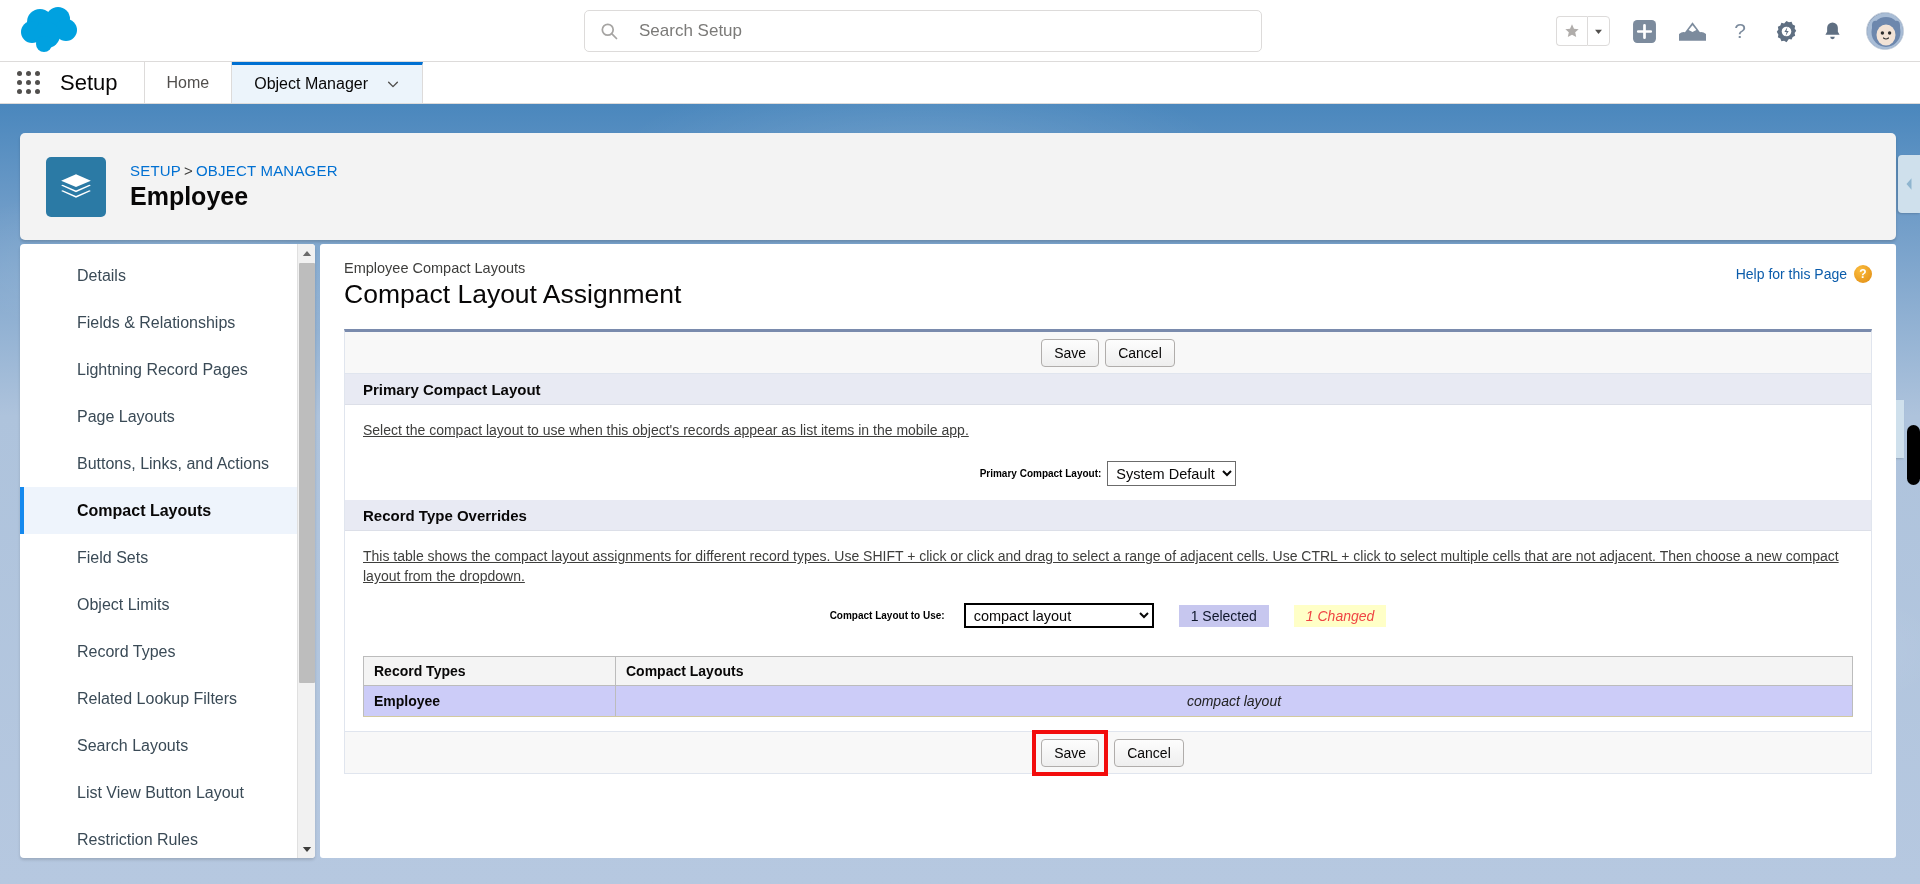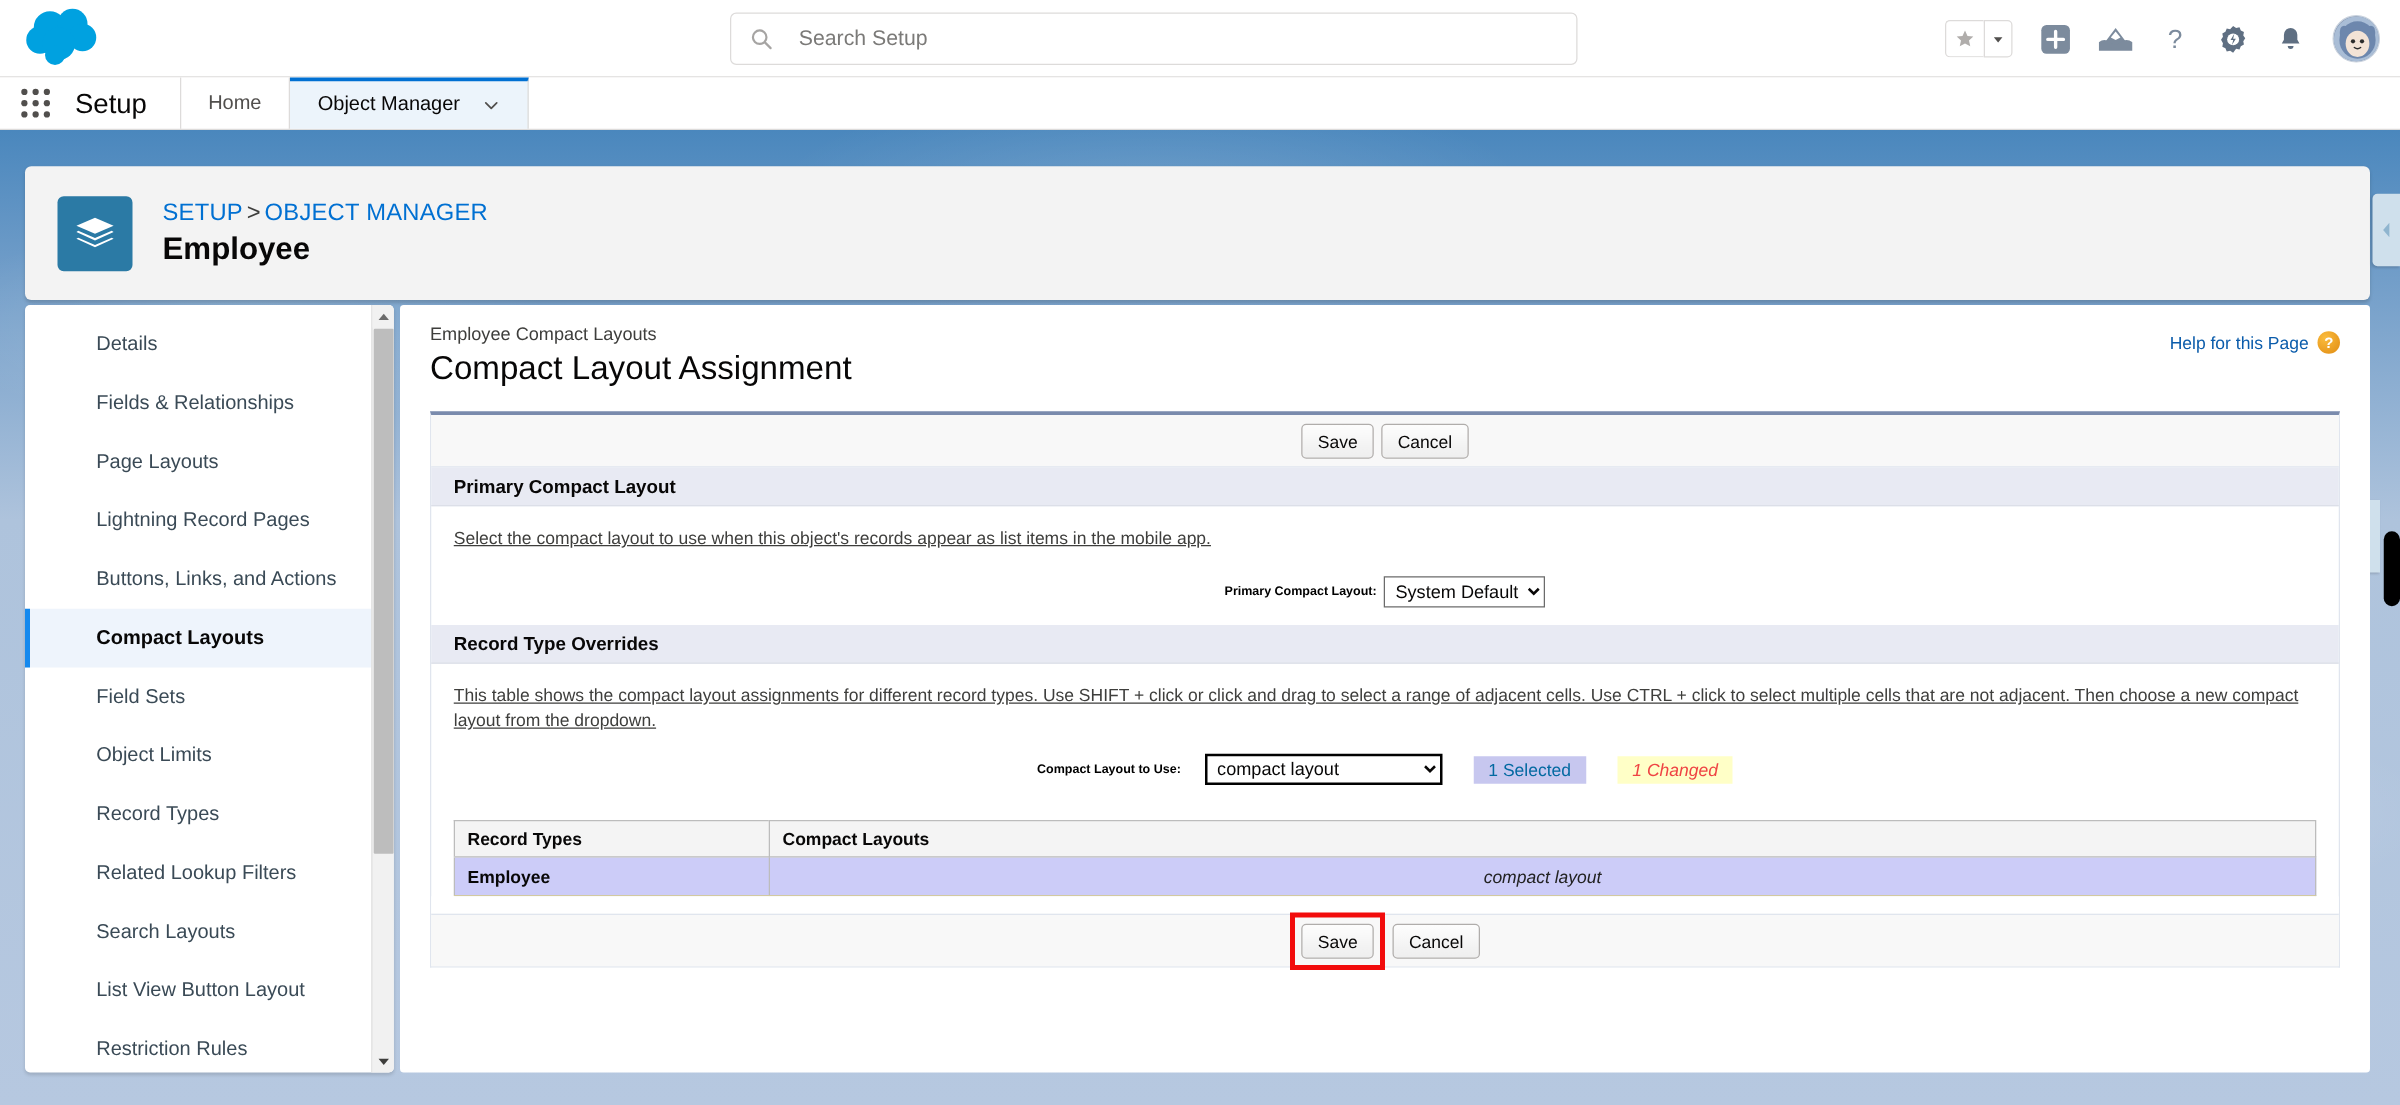--- a/index.html
+++ b/index.html
@@ -124,21 +124,21 @@
     display: flex; align-items: center;
   }
   .rh-icon {
     width: 60px; height: 60px; margin-left: 26px;
     background: #2b7aa5; border-radius: 5px;
     display: flex; align-items: center; justify-content: center;
     flex: none;
   }
   .rh-text { margin-left: 24px; }
   .breadcrumb {
-    font-size: 19px; color: #0070d2; letter-spacing: .2px;
+    font-size: 15px; color: #0070d2; letter-spacing: .2px;
   }
   .breadcrumb .sep { color: #3e3e3c; margin: 0 3px; }
   .breadcrumb a { color: #0070d2; text-decoration: none; cursor: pointer; }
   .rh-title {
     font-size: 25px; font-weight: bold; color: #080707; margin-top: 3px;
   }
 
   
   .collapse-tab {
     position: absolute; width: 22px; height: 58px;
@@ -267,21 +267,21 @@
   }
   .sf-select.thick { border: 2px solid #000; width: 190px; }
 
   .use-row {
     display: flex; align-items: center; justify-content: center;
     gap: 13px; margin: 16px 0 14px 0;
   }
   .badge {
     font-size: 14px; padding: 3px 12px; margin-left: 12px;
   }
-  .badge.selected { background: #c7c7ef; color: #0369a1; }
+  .badge.selected { background: #c7c7ef; color: #0f172a; }
   .badge.changed { background: #ffffc7; color: #ef4444; font-style: italic; }
 
   table.rt {
     width: calc(100% - 36px); margin: 0 18px 0 18px;
     border-collapse: collapse; font-size: 14px;
     border: 1px solid #bcbcbc;
   }
   table.rt th {
     background: #f4f4f4; text-align: left;
     font-weight: bold; color: #080707;
@@ -454,24 +454,24 @@
 
 <div class="nav-panel">
   <div class="nav-list">
     <div class="nav-item">
       <span>Details</span>
       </div>
     <div class="nav-item">
       <span>Fields &amp; Relationships</span>
       </div>
     <div class="nav-item">
+      <span>Lightning Record Pages</span>
+      </div>
+    <div class="nav-item">
       <span>Page Layouts</span>
-      </div>
-    <div class="nav-item">
-      <span>Lightning Record Pages</span>
       </div>
     <div class="nav-item">
       <span>Buttons, Links, and Actions</span>
       </div>
     <div class="nav-item active">
       <span>Compact Layouts</span>
       </div>
     <div class="nav-item">
       <span>Field Sets</span>
       </div>

